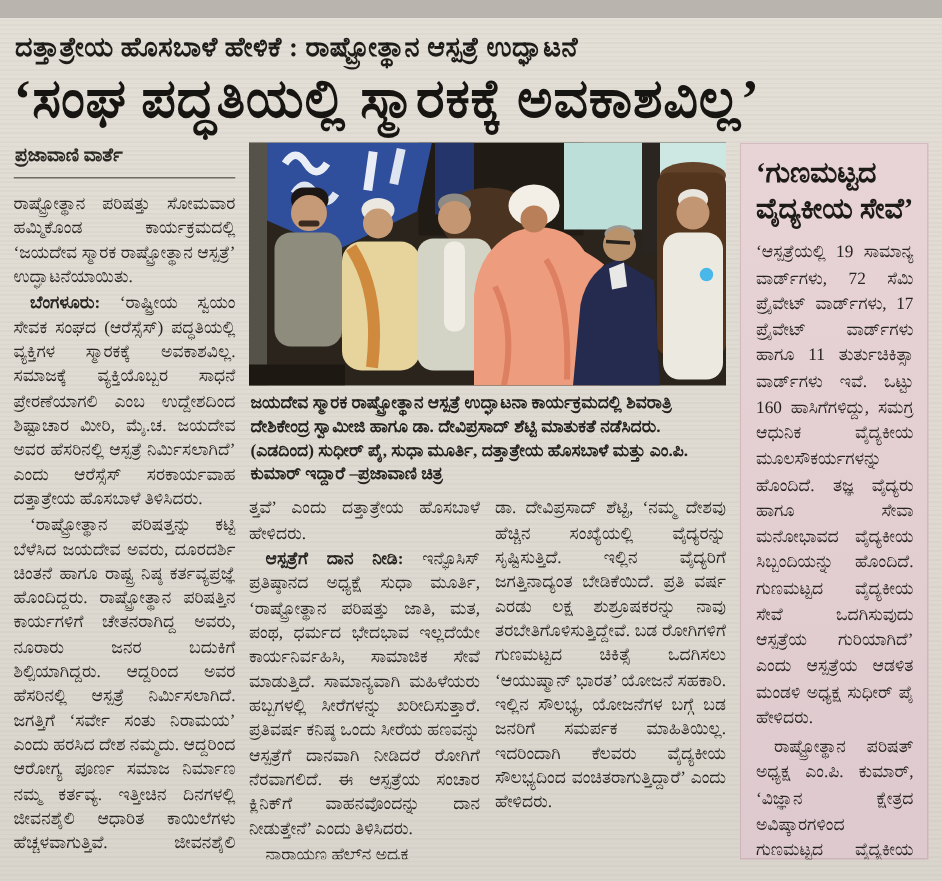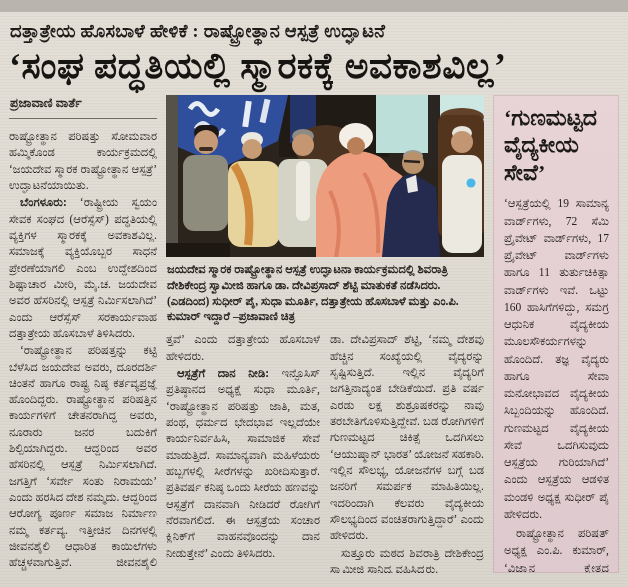--- a/index.html
+++ b/index.html
@@ -54,21 +54,21 @@
   .subcol { width:154px; flex:none; overflow:hidden; }
 
   
   .sidebar {
     flex:1; background:#e5d0d3;
     background-image:linear-gradient(180deg,#e8d4d6 0%, #e2cdd1 60%, #decace 100%);
     padding:9px 10px 8px 11px; overflow:hidden;
     box-shadow:0 0 0 1px rgba(150,120,125,.25) inset;
   }
   .sidebar-title {
-    font-size:22px; font-weight:bold; line-height:1.25;
+    font-size:19px; font-weight:bold; line-height:1.25;
     color:#1d1b18; margin-bottom:9px;
   }
   .sidebar .body-text { font-size:11.5px; line-height:1.5; }
   .sidebar .body-text p + p { text-indent:12px; margin-top:2px; }
 </style>
 </head>
 <body>
 
 <div class="page">
 
@@ -163,24 +163,24 @@
           </g>
 
           <rect x="0" y="148" width="64" height="14" fill="#1d1812"></rect>
         </svg>
       </div>
       <p class="caption"><span>ಜಯದೇವ ಸ್ಮಾರಕ ರಾಷ್ಟ್ರೋತ್ಥಾನ ಆಸ್ಪತ್ರೆ ಉದ್ಘಾಟನಾ ಕಾರ್ಯಕ್ರಮದಲ್ಲಿ ಶಿವರಾತ್ರಿ ದೇಶಿಕೇಂದ್ರ ಸ್ವಾಮೀಜಿ ಹಾಗೂ ಡಾ. ದೇವಿಪ್ರಸಾದ್ ಶೆಟ್ಟಿ ಮಾತುಕತೆ ನಡೆಸಿದರು. (ಎಡದಿಂದ) ಸುಧೀರ್ ಪೈ, ಸುಧಾ ಮೂರ್ತಿ, ದತ್ತಾತ್ರೇಯ ಹೊಸಬಾಳೆ ಮತ್ತು ಎಂ.ಪಿ. ಕುಮಾರ್ ಇದ್ದಾರೆ </span><span class="credit">–ಪ್ರಜಾವಾಣಿ ಚಿತ್ರ</span></p>
       <div class="two-cols">
         <div class="subcol body-text">
           <p>ತ್ತವೆ’ ಎಂದು ದತ್ತಾತ್ರೇಯ ಹೊಸಬಾಳೆ ಹೇಳಿದರು.</p>
           <p><span class="subhead">ಆಸ್ಪತ್ರೆಗೆ ದಾನ ನೀಡಿ:</span><span> ಇನ್ಫೊಸಿಸ್ ಪ್ರತಿಷ್ಠಾನದ ಅಧ್ಯಕ್ಷೆ ಸುಧಾ ಮೂರ್ತಿ, ‘ರಾಷ್ಟ್ರೋತ್ಥಾನ ಪರಿಷತ್ತು ಜಾತಿ, ಮತ, ಪಂಥ, ಧರ್ಮದ ಭೇದಭಾವ ಇಲ್ಲದೆಯೇ ಕಾರ್ಯನಿರ್ವಹಿಸಿ, ಸಾಮಾಜಿಕ ಸೇವೆ ಮಾಡುತ್ತಿದೆ. ಸಾಮಾನ್ಯವಾಗಿ ಮಹಿಳೆಯರು ಹಬ್ಬಗಳಲ್ಲಿ ಸೀರೆಗಳನ್ನು ಖರೀದಿಸುತ್ತಾರೆ. ಪ್ರತಿವರ್ಷ ಕನಿಷ್ಠ ಒಂದು ಸೀರೆಯ ಹಣವನ್ನು ಆಸ್ಪತ್ರೆಗೆ ದಾನವಾಗಿ ನೀಡಿದರೆ ರೋಗಿಗೆ ನೆರವಾಗಲಿದೆ. ಈ ಆಸ್ಪತ್ರೆಯ ಸಂಚಾರ ಕ್ಲಿನಿಕ್‌ಗೆ ವಾಹನವೊಂದನ್ನು ದಾನ ನೀಡುತ್ತೇನೆ’ ಎಂದು ತಿಳಿಸಿದರು.</span></p>
+          <p>ನಾರಾಯಣ ಹೆಲ್ತ್‌ನ ಅಧ್ಯಕ್ಷ</p>
         </div>
         <div class="subcol body-text">
           <p>ಡಾ. ದೇವಿಪ್ರಸಾದ್ ಶೆಟ್ಟಿ, ‘ನಮ್ಮ ದೇಶವು ಹೆಚ್ಚಿನ ಸಂಖ್ಯೆಯಲ್ಲಿ ವೈದ್ಯರನ್ನು ಸೃಷ್ಟಿಸುತ್ತಿದೆ. ಇಲ್ಲಿನ ವೈದ್ಯರಿಗೆ ಜಗತ್ತಿನಾದ್ಯಂತ ಬೇಡಿಕೆಯಿದೆ. ಪ್ರತಿ ವರ್ಷ ಎರಡು ಲಕ್ಷ ಶುಶ್ರೂಷಕರನ್ನು ನಾವು ತರಬೇತಿಗೊಳಿಸುತ್ತಿದ್ದೇವೆ. ಬಡ ರೋಗಿಗಳಿಗೆ ಗುಣಮಟ್ಟದ ಚಿಕಿತ್ಸೆ ಒದಗಿಸಲು ‘ಆಯುಷ್ಮಾನ್ ಭಾರತ’ ಯೋಜನೆ ಸಹಕಾರಿ. ಇಲ್ಲಿನ ಸೌಲಭ್ಯ, ಯೋಜನೆಗಳ ಬಗ್ಗೆ ಬಡ ಜನರಿಗೆ ಸಮರ್ಪಕ ಮಾಹಿತಿಯಿಲ್ಲ. ಇದರಿಂದಾಗಿ ಕೆಲವರು ವೈದ್ಯಕೀಯ ಸೌಲಭ್ಯದಿಂದ ವಂಚಿತರಾಗುತ್ತಿದ್ದಾರೆ’ ಎಂದು ಹೇಳಿದರು.</p>
-          <p>ಸುತ್ತೂರು ಮಠದ ಶಿವರಾತ್ರಿ ದೇಶಿಕೇಂದ್ರ ಸ್ವಾಮೀಜಿ ಸಾನಿಧ್ಯ ವಹಿಸಿದ್ದರು.</p>
         </div>
       </div>
     </div>
 
     <aside class="sidebar">
       <div class="sidebar-title">‘ಗುಣಮಟ್ಟದ ವೈದ್ಯಕೀಯ ಸೇವೆ’</div>
       <div class="body-text">
         <p>‘ಆಸ್ಪತ್ರೆಯಲ್ಲಿ 19 ಸಾಮಾನ್ಯ ವಾರ್ಡ್‌ಗಳು, 72 ಸೆಮಿ ಪ್ರೈವೇಟ್ ವಾರ್ಡ್‌ಗಳು, 17 ಪ್ರೈವೇಟ್ ವಾರ್ಡ್‌ಗಳು ಹಾಗೂ 11 ತುರ್ತುಚಿಕಿತ್ಸಾ ವಾರ್ಡ್‌ಗಳು ಇವೆ. ಒಟ್ಟು 160 ಹಾಸಿಗೆಗಳಿದ್ದು, ಸಮಗ್ರ ಆಧುನಿಕ ವೈದ್ಯಕೀಯ ಮೂಲಸೌಕರ್ಯಗಳನ್ನು ಹೊಂದಿದೆ. ತಜ್ಞ ವೈದ್ಯರು ಹಾಗೂ ಸೇವಾ ಮನೋಭಾವದ ವೈದ್ಯಕೀಯ ಸಿಬ್ಬಂದಿಯನ್ನು ಹೊಂದಿದೆ. ಗುಣಮಟ್ಟದ ವೈದ್ಯಕೀಯ ಸೇವೆ ಒದಗಿಸುವುದು ಆಸ್ಪತ್ರೆಯ ಗುರಿಯಾಗಿದೆ’ ಎಂದು ಆಸ್ಪತ್ರೆಯ ಆಡಳಿತ ಮಂಡಳಿ ಅಧ್ಯಕ್ಷ ಸುಧೀರ್ ಪೈ ಹೇಳಿದರು.</p>
         <p>ರಾಷ್ಟ್ರೋತ್ಥಾನ ಪರಿಷತ್ ಅಧ್ಯಕ್ಷ ಎಂ.ಪಿ. ಕುಮಾರ್, ‘ವಿಜ್ಞಾನ ಕ್ಷೇತ್ರದ ಅವಿಷ್ಕಾರಗಳಿಂದ ಗುಣಮಟ್ಟದ ವೈದ್ಯಕೀಯ ಸೇವೆ ಸಾಧ್ಯವಾಗಿದೆ. ಆದರೆ, ತಂತ್ರಜ್ಞಾನದ ಖರ್ಚು ಭರಿಸಲು ಸಾಮಾನ್ಯ ಜನರಿಗೆ ಕಷ್ಟವಾಗುತ್ತಿದೆ. ಹೀಗಾಗಿ ಗುಣಮಟ್ಟದ ವೈದ್ಯಕೀಯ ಸೇವೆಯನ್ನು ಕಡಿಮೆ ದುಡ್ಡಿನಲ್ಲಿ ನೀಡಲು ನಿರ್ಧರಿಸಿದ್ದೇವೆ’ ಎಂದರು.</p>
       </div>

